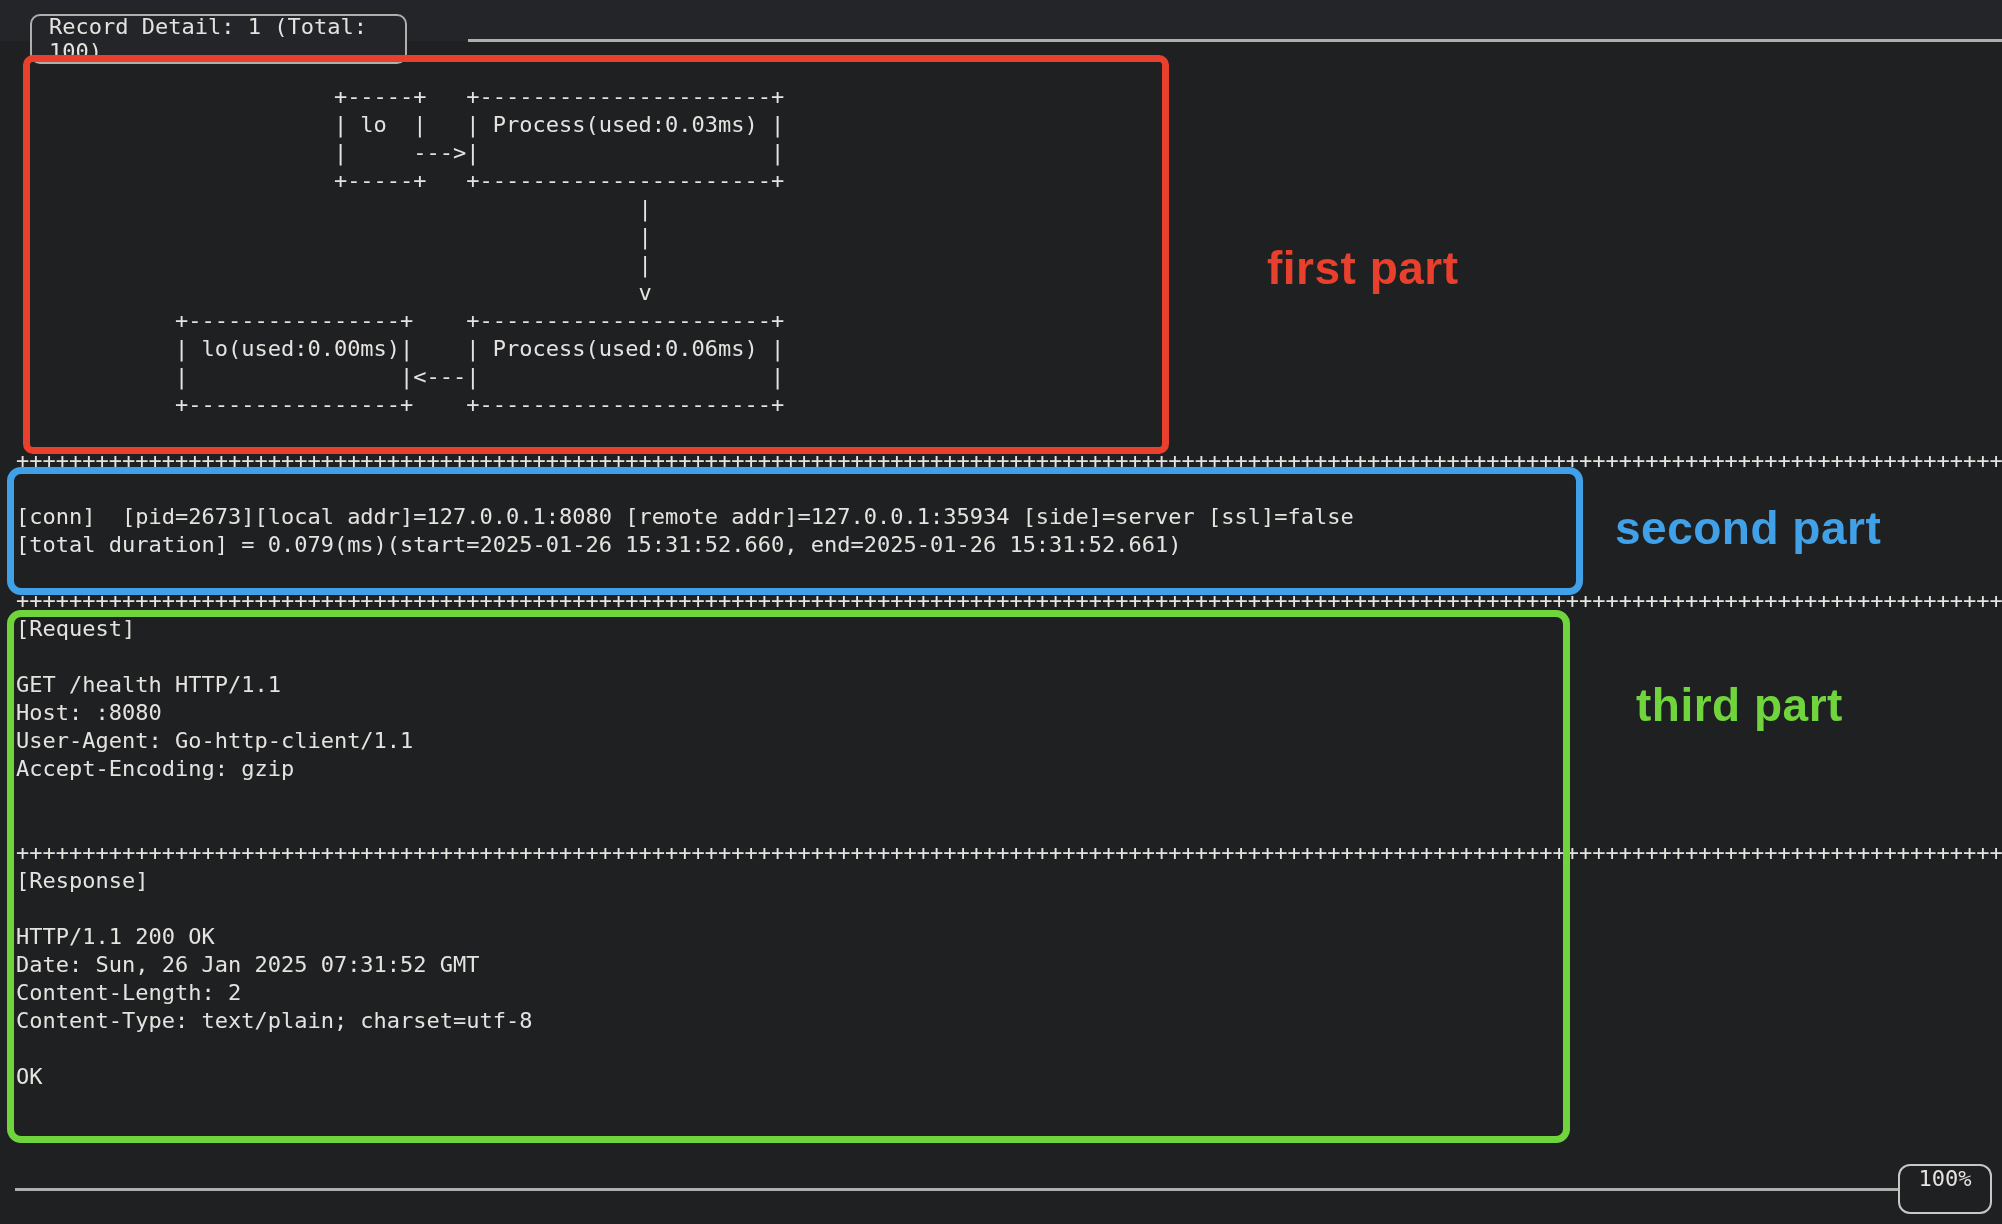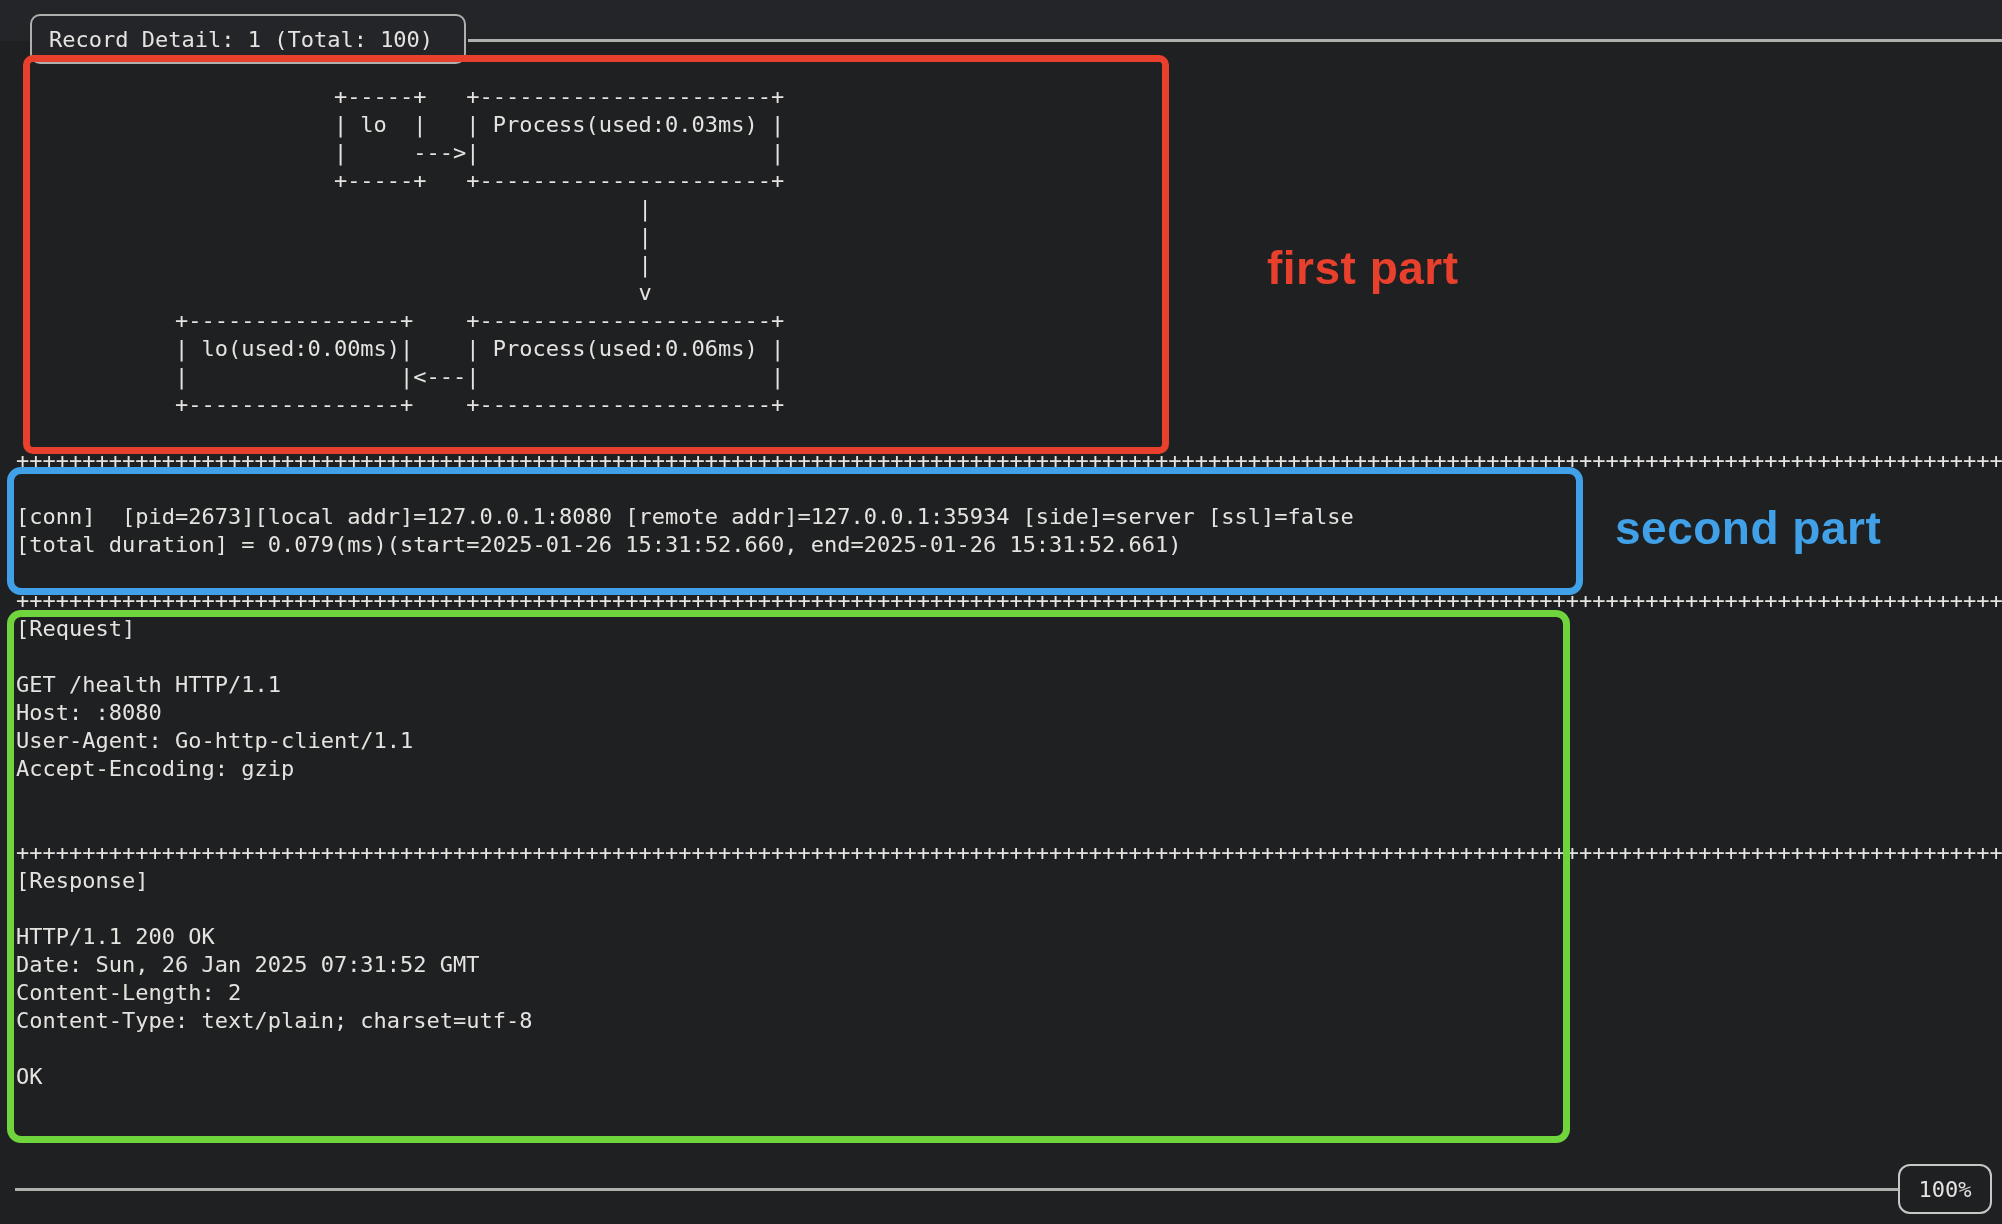--- a/index.html
+++ b/index.html
@@ -12,21 +12,21 @@
   }
   .top-strip{
     position:absolute;left:0;top:0;width:2002px;height:41px;
     background:var(--bg-strip,#242528);
   }
   .top-border{
     position:absolute;left:468px;top:39px;width:1534px;height:3px;
     background:var(--line,#aeb0ae);
   }
   .title-box{
-    position:absolute;left:30px;top:14px;width:436px;height:50px;
+    position:absolute;left:30px;top:14px;width:377px;height:50px;
     border:2.5px solid var(--line,#b5b7b5);
     border-radius:10px;
     background:var(--bg-strip,#242528);
     box-sizing:border-box;
     display:flex;align-items:center;
     padding-left:17px;
     color:var(--text,#e4e3e0);
     font-size:22px;
   }
   .terminal{
@@ -38,21 +38,21 @@
   .bottom-border{
     position:absolute;left:15px;top:1188px;width:1884px;height:3px;
     background:var(--line,#aeb0ae);
   }
   .zoom-box{
     position:absolute;left:1898px;top:1164px;width:94px;height:50px;
     border:2.5px solid var(--line2,#c6c8c6);
     border-radius:12px;
     background:var(--bg,#1f2022);
     box-sizing:border-box;
-    display:flex;align-items:center;justify-content:center;
+    display:flex;justify-content:center;
     color:var(--text,#e4e3e0);
     font-size:22px;
   }
   .ann{position:absolute;box-sizing:border-box;background:transparent;z-index:10;}
   .ann-red{
     left:23px;top:55px;width:1146px;height:399px;
     border:7px solid var(--red,#e8402c);border-radius:10px;
   }
   .ann-blue{
     left:7px;top:467px;width:1576px;height:128px;
@@ -127,14 +127,15 @@
   <div class="zoom-box">
     <span>100%</span>
   </div>
 
   <div class="ann ann-red"></div>
   <div class="ann ann-blue"></div>
   <div class="ann ann-green"></div>
 
   <div class="ann-label label-first">first part</div>
   <div class="ann-label label-second">second part</div>
+  <div class="ann-label label-third">third part</div>
 
 </div>
 
 </body></html>

